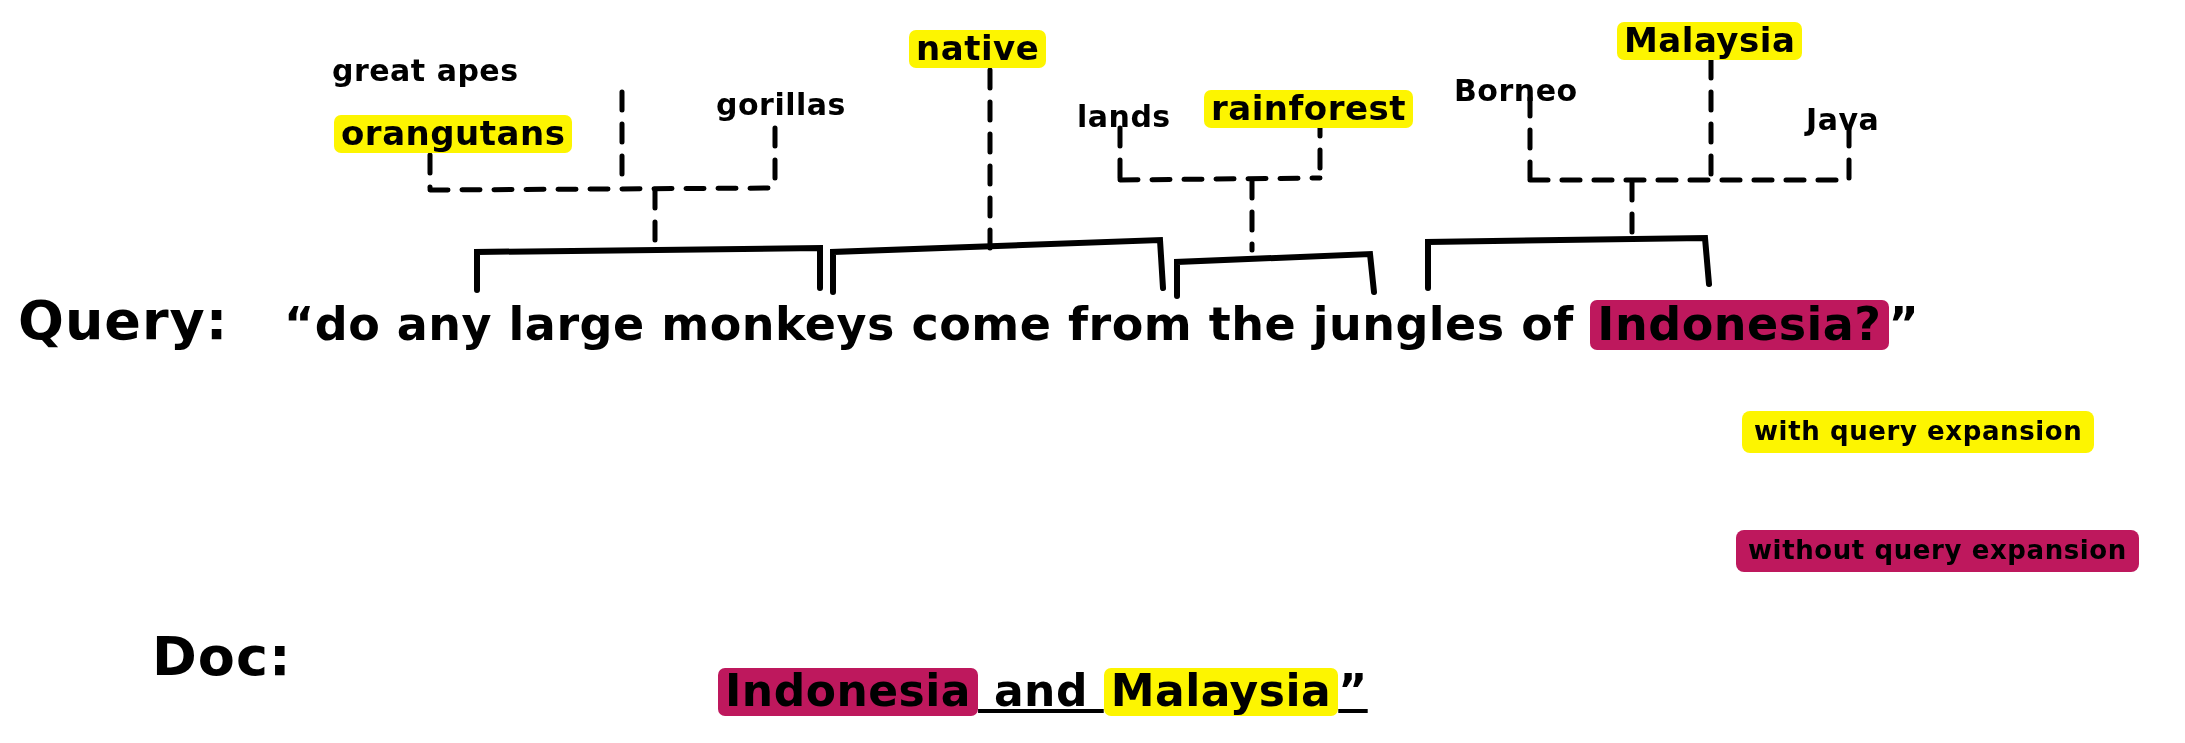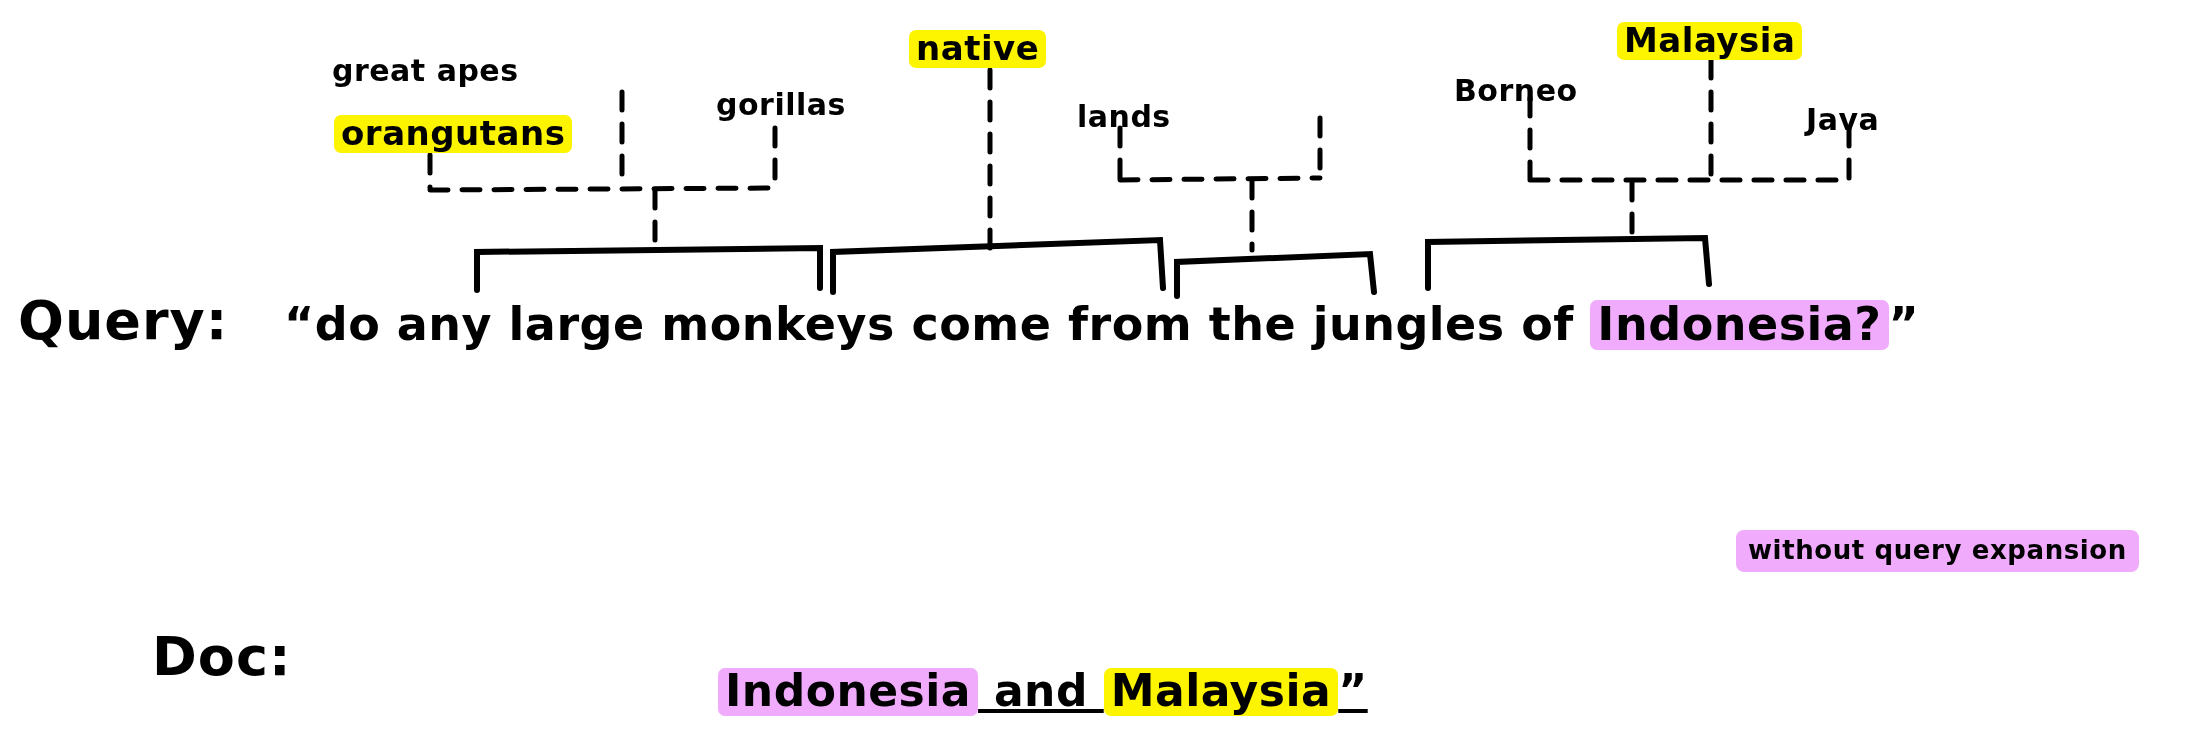--- a/index.html
+++ b/index.html
@@ -23,21 +23,21 @@
   }
   .abs{position:absolute;}
 
   
   .hl{
     border-radius:7px;
     padding:1px 7px 3px 7px;
     display:inline-block;
   }
   .hl-y{background:#FDF500;}
-  .hl-c{background:#f0abfc;}
+  .hl-c{background:#be185d;}
 
   
   .leaf{font-size:30px;line-height:1;}
   .leaf-big{font-size:34px;line-height:1;}
 
   
   .rowlabel{font-size:54px;line-height:1;letter-spacing:1px;}
 
   .qtext{font-size:46px;line-height:1;}
   .dtext{font-size:44px;line-height:1;}
@@ -96,33 +96,37 @@
   <div class="abs hand leaf" style="left:332px;top:56px;"><span>great apes</span></div>
 
   <div class="abs hand leaf-big" style="left:334px;top:115px;"><span class="hl hl-y">orangutans</span></div>
 
   <div class="abs hand leaf" style="left:716px;top:90px;"><span>gorillas</span></div>
 
   <div class="abs hand leaf-big" style="left:909px;top:30px;"><span class="hl hl-y">native</span></div>
 
   <div class="abs hand leaf" style="left:1061px;top:102px;margin-left:16px;"><span>lands</span></div>
 
+  <div class="abs hand leaf-big" style="left:1204px;top:90px;"><span class="hl hl-y">rainforest</span></div>
 
   <div class="abs hand leaf" style="left:1454px;top:76px;"><span></span><span>Borneo</span></div>
 
   <div class="abs hand leaf-big" style="left:1617px;top:22px;"><span class="hl hl-y">Malaysia</span></div>
 
   <div class="abs hand leaf" style="left:1806px;top:105px;"><span>Java</span></div>
 
   <div class="abs hand rowlabel" style="left:18px;top:294px;"><span>Query:</span></div>
 
   <div class="abs hand qtext" style="left:284px;top:300px;">
     <span>“</span><span>do any </span><span>large monkeys</span><span> come from the </span><span>jungles of </span><span class="hl hl-c">Indonesia?</span><span>”</span>
   </div>
 
+  <div class="abs" style="left:1742px;top:411px;">
+    <span class="hand legend-chip hl-y">with query expansion</span>
+  </div>
   <div class="abs" style="left:1736px;top:530px;">
     <span class="hand legend-chip hl-c">without query expansion</span>
   </div>
 
   <div class="abs hand rowlabel" style="left:152px;top:630px;"><span>Doc:</span></div>
 
 
   <div class="abs hand dtext" style="left:718px;top:668px;text-decoration:underline;">
     <span class="hl hl-c">Indonesia</span><span> and </span><span class="hl hl-y">Malaysia</span><span>”</span>
   </div>

